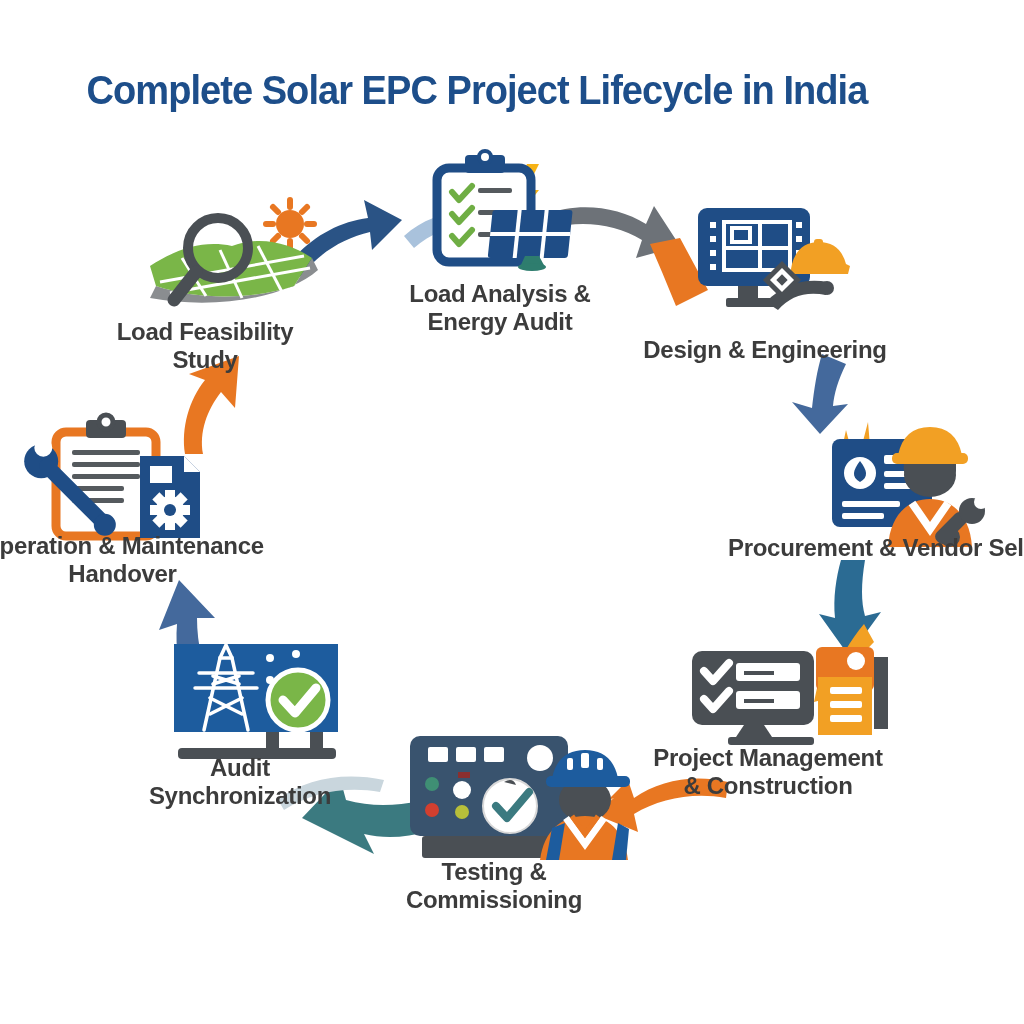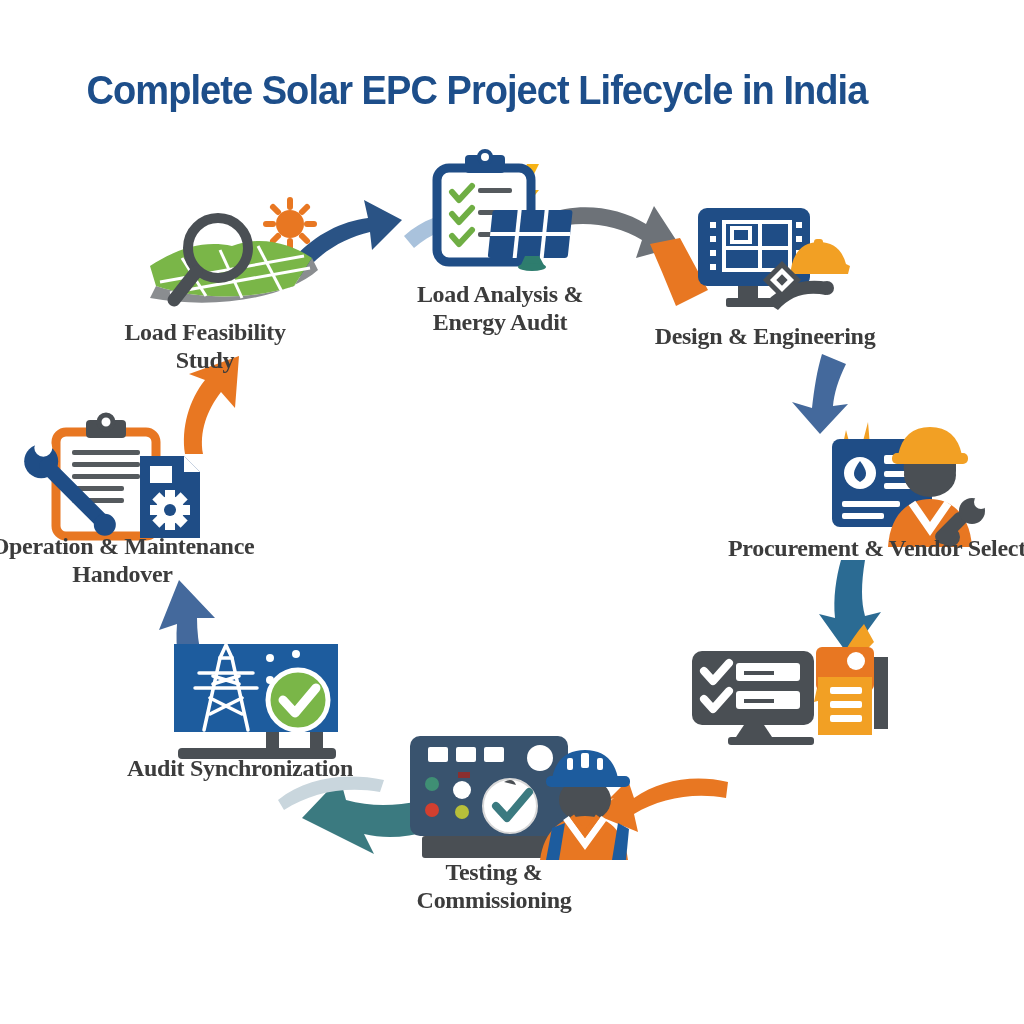--- a/index.html
+++ b/index.html
@@ -1,20 +1,20 @@
 <!DOCTYPE html>
 <html style="--title_blue: #1d4e8a; --dark_blue: #1f4d86; --mid_blue: #1d5c9e; --steel_blue: #44699c; --arrow_blue: #2a5385; --teal_blue: #2b6b93; --light_blue: #a9c2dc; --gray_arrow: #6d7278; --dark_gray: #4a4f54; --line_gray: #555a5e; --underside_gray: #8a8d90; --orange: #e87722; --amber: #f2a024; --light_orange: #f7c9a0; --yellow: #f7b316; --green: #6fae44; --map_green: #7ab648; --teal: #3b7a80; --light_teal: #c9d6dd; --panel_navy: #39536e; --stand_teal: #2e7d6e; --text: #3c3c3c;"><head>
 <meta charset="utf-8">
 <style>
   html,body{margin:0;padding:0;}
   body{
     width:1024px;height:1024px;position:relative;overflow:hidden;
     background:#ffffff;font-family:"Liberation Sans",sans-serif;
   }
-  .layer{position:absolute;left:0;top:0;width:856px;height:1024px;font-family:Liberation Serif, serif;}
+  .layer{position:absolute;left:0;top:0;width:856px;height:1024px;}
   #arrows{z-index:1;} #icons{z-index:2;} #labels{z-index:3;}
   .abs{position:absolute;}
   svg{display:block;overflow:visible;}
   h1.title{
     position:absolute;left:62px;top:68px;width:830px;margin:0;
     text-align:center;font-size:40px;font-weight:700;letter-spacing:-1px;
     color:var(--title_blue,#1d4e8a);transform:scaleX(.95);
   }
   .stage-label{
     position:absolute;text-align:center;font-size:24px;font-weight:700;
@@ -330,19 +330,20 @@
           <circle cx="142" cy="92" r="14"></circle>
         </g>
         <circle cx="142" cy="92" r="6" class="fB"></circle>
       </g>
     </g>
   </svg>
 </div>
 
 <div class="layer" id="labels">
   <div class="stage-label" style="left:395px;top:280px;width:210px">Load Analysis &amp; Energy Audit</div>
-  <div class="stage-label" style="left:640px;top:322px;width:250px">Design &amp; Engineering</div>
+  <div class="stage-label" style="left:640px;top:336px;width:250px">Design &amp; Engineering</div>
   <div class="stage-label nowrap" style="left:728px;top:534px;width:300px">Procurement &amp; Vendor Selection</div>
+  <div class="stage-label" style="left:643px;top:744px;width:250px">Project Management &amp; Construction</div>
   <div class="stage-label" style="left:374px;top:858px;width:240px">Testing &amp; Commissioning</div>
   <div class="stage-label" style="left:125px;top:754px;width:230px">Audit Synchronization</div>
   <div class="stage-label" style="left:-20px;top:532px;width:285px">Operation &amp; Maintenance Handover</div>
   <div class="stage-label" style="left:95px;top:318px;width:220px">Load Feasibility Study</div>
 </div>
 
 </body></html>

